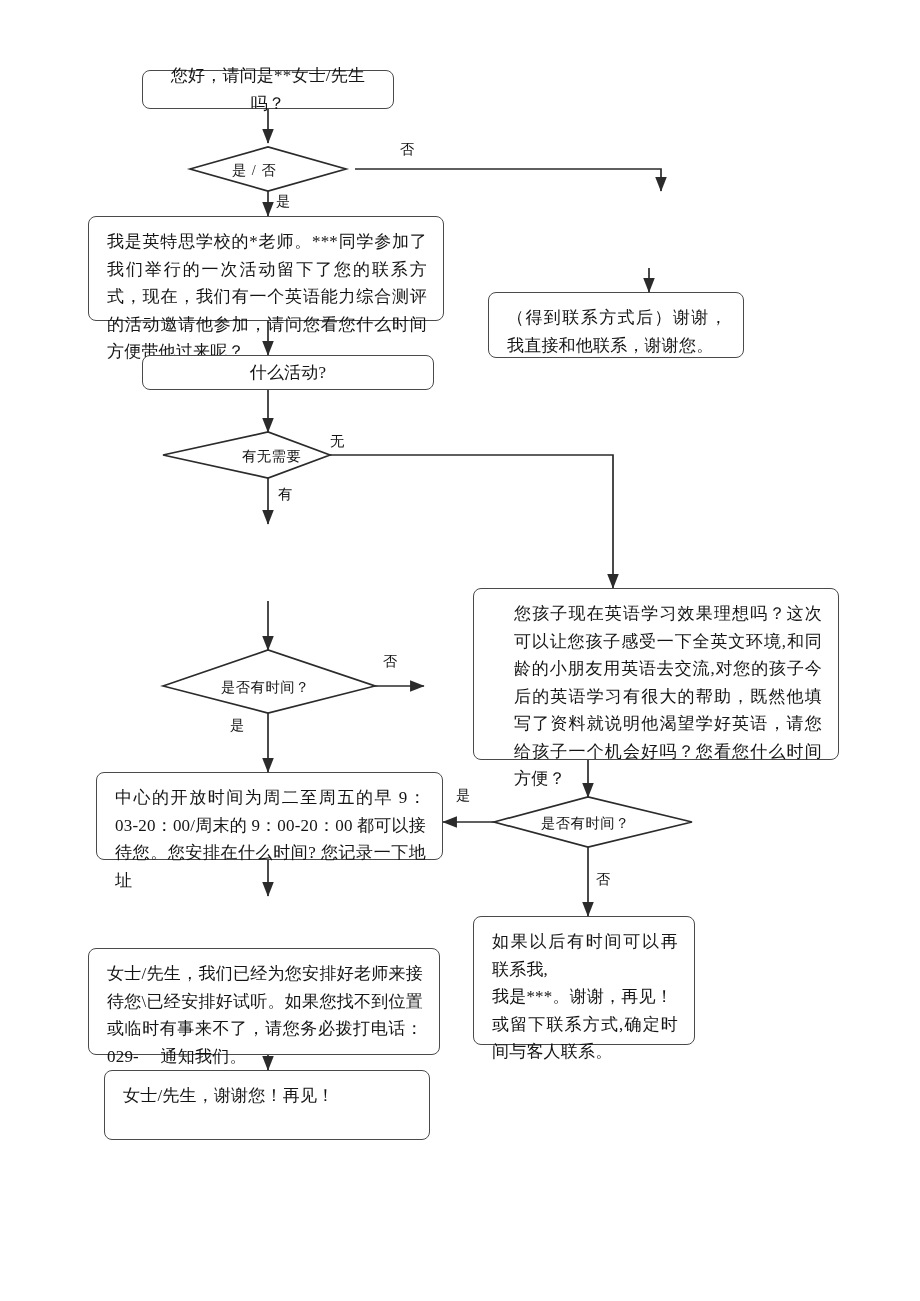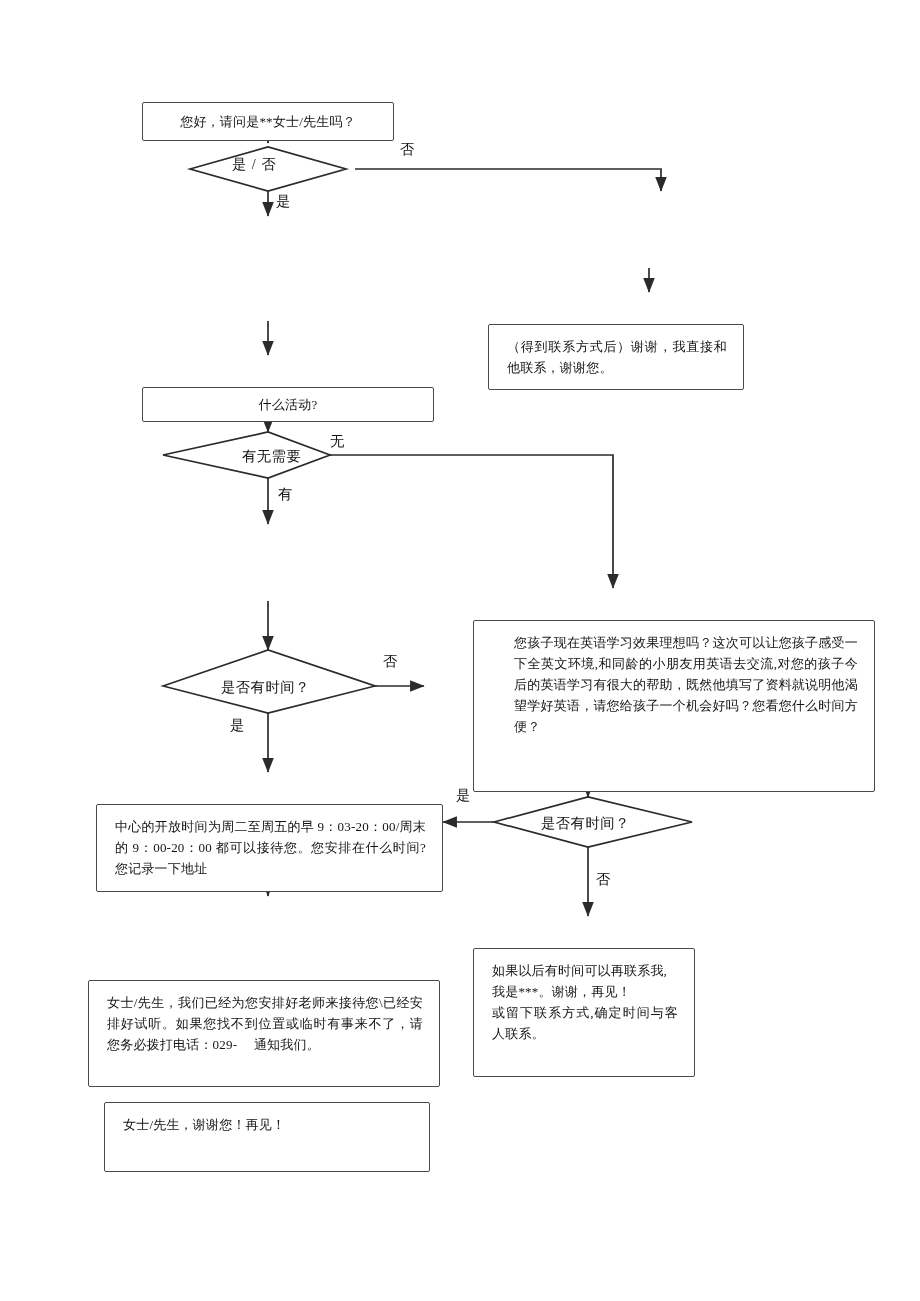--- a/index.html
+++ b/index.html
@@ -24,31 +24,30 @@
   #svg-layer {
     position: absolute;
     left: 0; top: 0;
     width: 920px;
     height: 1301px;
   }
   .node {
     position: absolute;
     box-sizing: border-box;
     border: 1.3px solid #4a4a4a;
-    border-radius: 2px;
+    border-radius: 8px;
     background: #ffffff;
     display: flex;
     align-items: flex-start;
     padding: 11px 16px 11px 18px;
     line-height: 1.62;
-    font-size: 13px;
+    font-size: 17px;
     letter-spacing: 0.2px;
     text-align: justify;
     color: #141414;
-    margin-top: 32px;
   }
   .node.center-text {
     align-items: center;
     justify-content: center;
     text-align: center;
     padding: 8px 14px;
   }
   .node .txt {
     display: block;
     width: 100%;
@@ -117,32 +116,35 @@
       <polygon points="163,455 268,432 330,455 268,478" fill="#ffffff"></polygon>
       <polygon points="163,686 268,650 375,686 268,713" fill="#ffffff"></polygon>
       <polygon points="494,822 588,797 692,822 588,847" fill="#ffffff"></polygon>
     </g>
   </svg>
 
   <div class="node center-text" style="left:142px; top:70px; width:252px; height:39px;">
     <span class="txt">您好，请问是**女士/先生吗？</span>
   </div>
 
+  <div class="node" style="left:88px; top:216px; width:356px; height:105px;">
+    <span class="txt">我是英特思学校的*老师。***同学参加了我们举行的一次活动留下了您的联系方式，现在，我们有一个英语能力综合测评的活动邀请他参加，请问您看您什么时间方便带他过来呢？</span>
+  </div>
 
 
   <div class="node" style="left:488px; top:292px; width:256px; height:66px;">
     <span class="txt">（得到联系方式后）谢谢，我直接和他联系，谢谢您。</span>
   </div>
 
   <div class="node center-text" style="left:142px; top:355px; width:292px; height:35px;">
     <span class="txt">什么活动?</span>
   </div>
 
 
-  <div class="node" style="left:473px; top:588px; width:402px; height:172px;padding-left:40px;">
+  <div class="node" style="left:473px; top:588px; width:366px; height:172px;padding-left:40px;">
     <span class="txt">您孩子现在英语学习效果理想吗？这次可以让您孩子感受一下全英文环境,和同龄的小朋友用英语去交流,对您的孩子今后的英语学习有很大的帮助，既然他填写了资料就说明他渴望学好英语，请您给孩子一个机会好吗？您看您什么时间方便？</span>
   </div>
 
   <div class="node" style="left:96px; top:772px; width:347px; height:88px;">
     <span class="txt">中心的开放时间为周二至周五的早 9：03-20：00/周末的 9：00-20：00 都可以接待您。您安排在什么时间? 您记录一下地址</span>
   </div>
 
   <div class="node" style="left:88px; top:948px; width:352px; height:107px;">
     <span class="txt">女士/先生，我们已经为您安排好老师来接待您\已经安排好试听。如果您找不到位置或临时有事来不了，请您务必拨打电话：029-　 通知我们。</span>
   </div>
@@ -150,21 +152,21 @@
   <div class="node" style="left:104px; top:1070px; width:326px; height:70px;">
     <span class="txt">女士/先生，谢谢您！再见！</span>
   </div>
 
   <div class="node" style="left:473px; top:916px; width:222px; height:129px;">
     <span class="txt">如果以后有时间可以再联系我,
 我是***。谢谢，再见！
 或留下联系方式,确定时间与客人联系。</span>
   </div>
 
-  <div class="diamond-label" style="left:232px; top:155px;">是 / 否</div>
+  <div class="diamond-label" style="left:232px; top:161px;">是 / 否</div>
 
   <div class="diamond-label" style="left:226px; top:447px; letter-spacing:0.5px;margin-left:16px;">有无需要</div>
 
   <div class="diamond-label" style="left:221px; top:678px; letter-spacing:0.5px;">是否有时间？</div>
 
   <div class="diamond-label" style="left:541px; top:814px; letter-spacing:0.5px;">是否有时间？</div>
 
   <div class="edge-label" style="left:400px; top:140px;">否</div>
 
   <div class="edge-label" style="left:276px; top:192px;">是</div>

